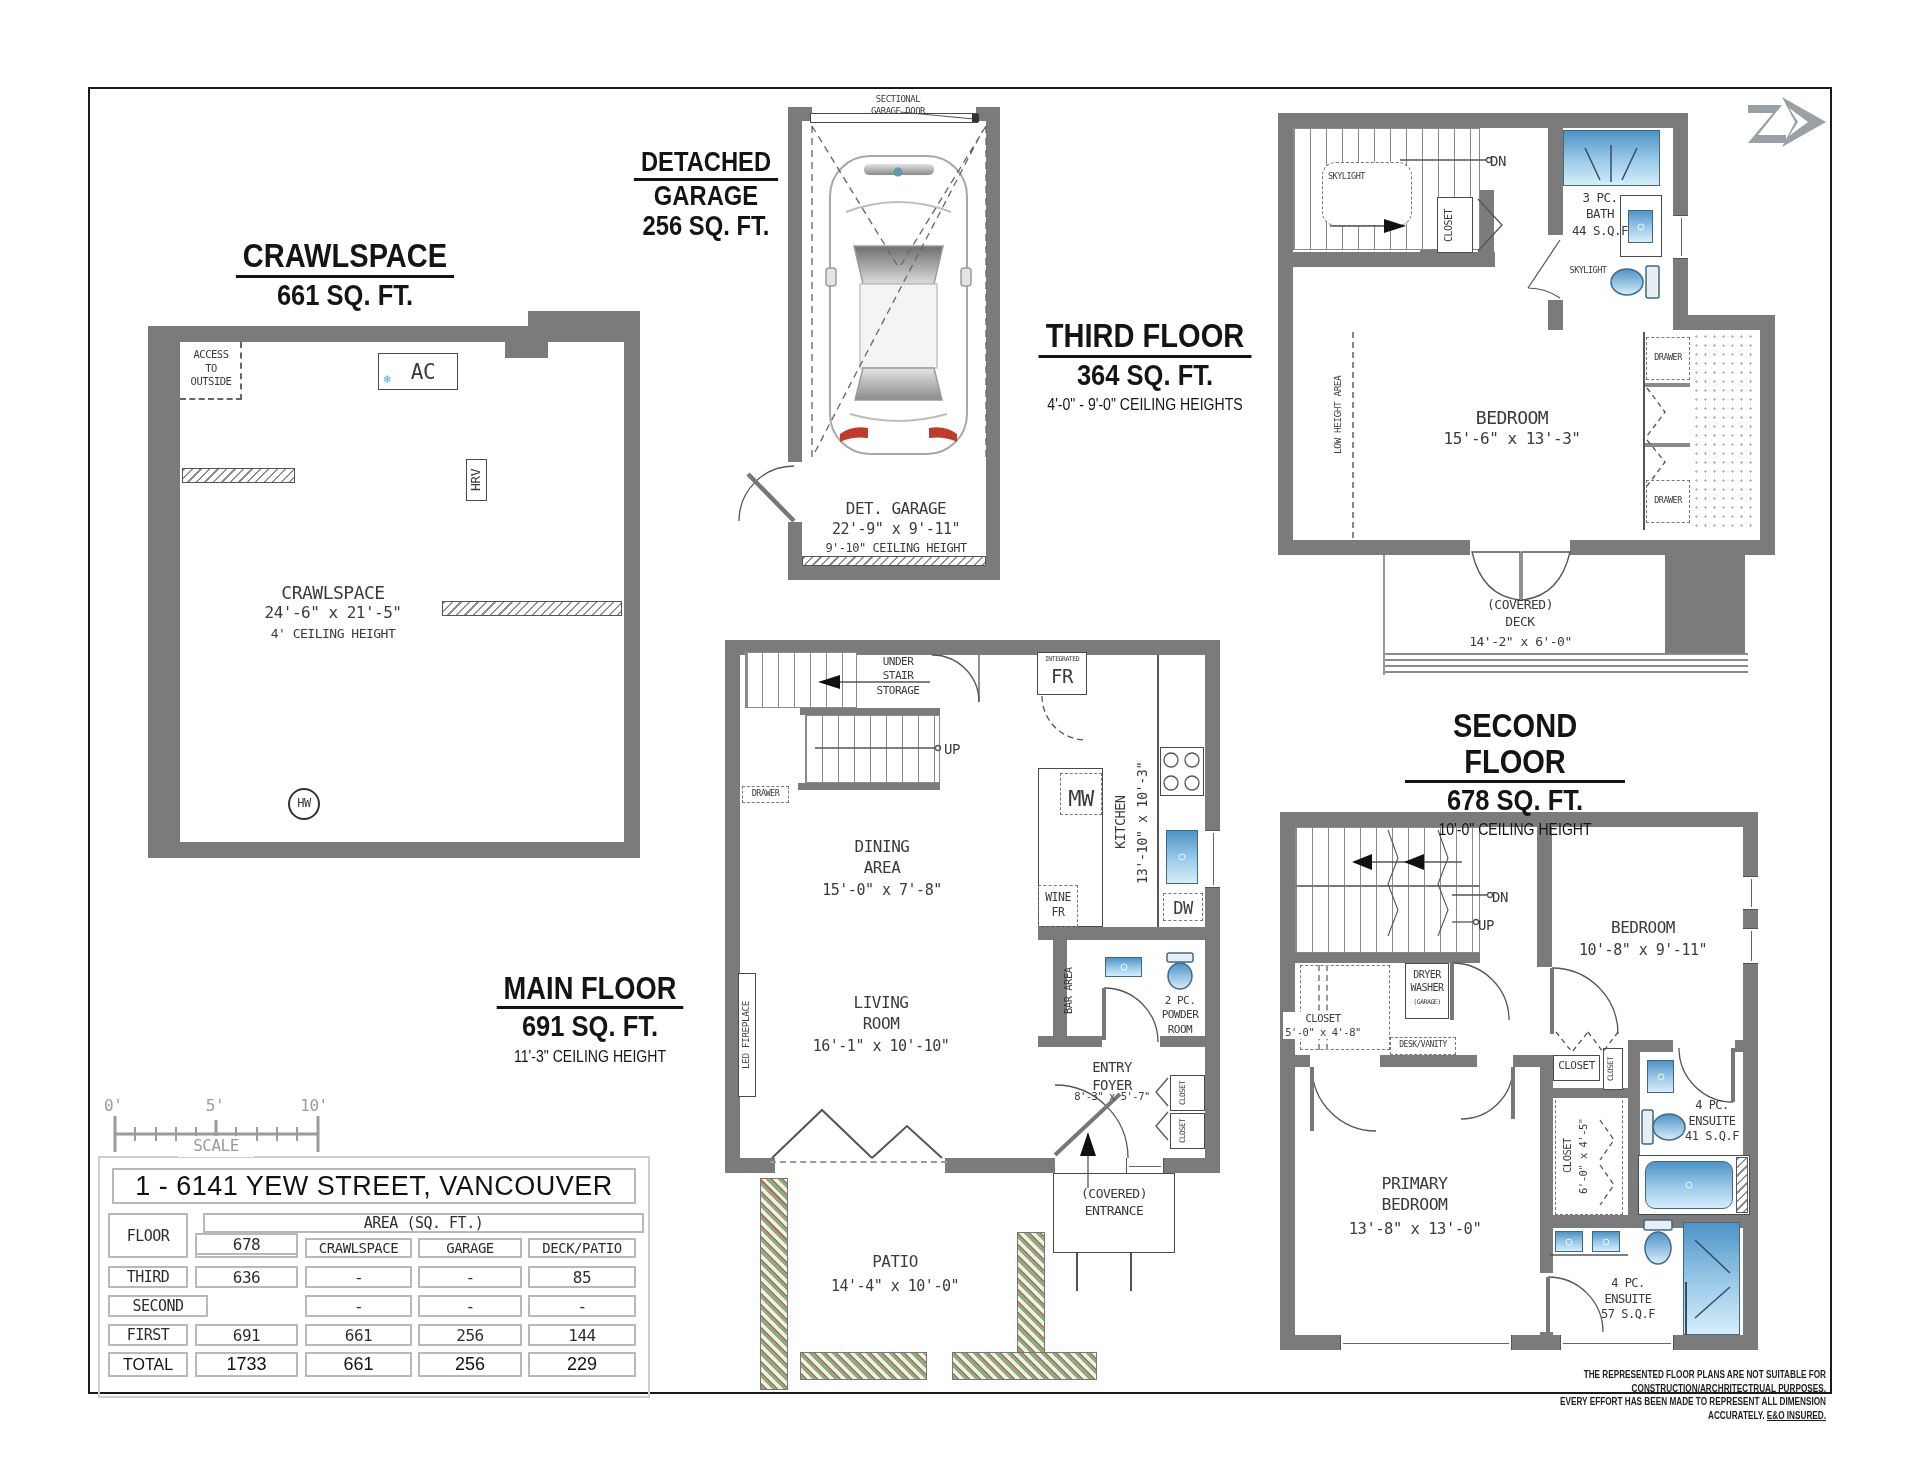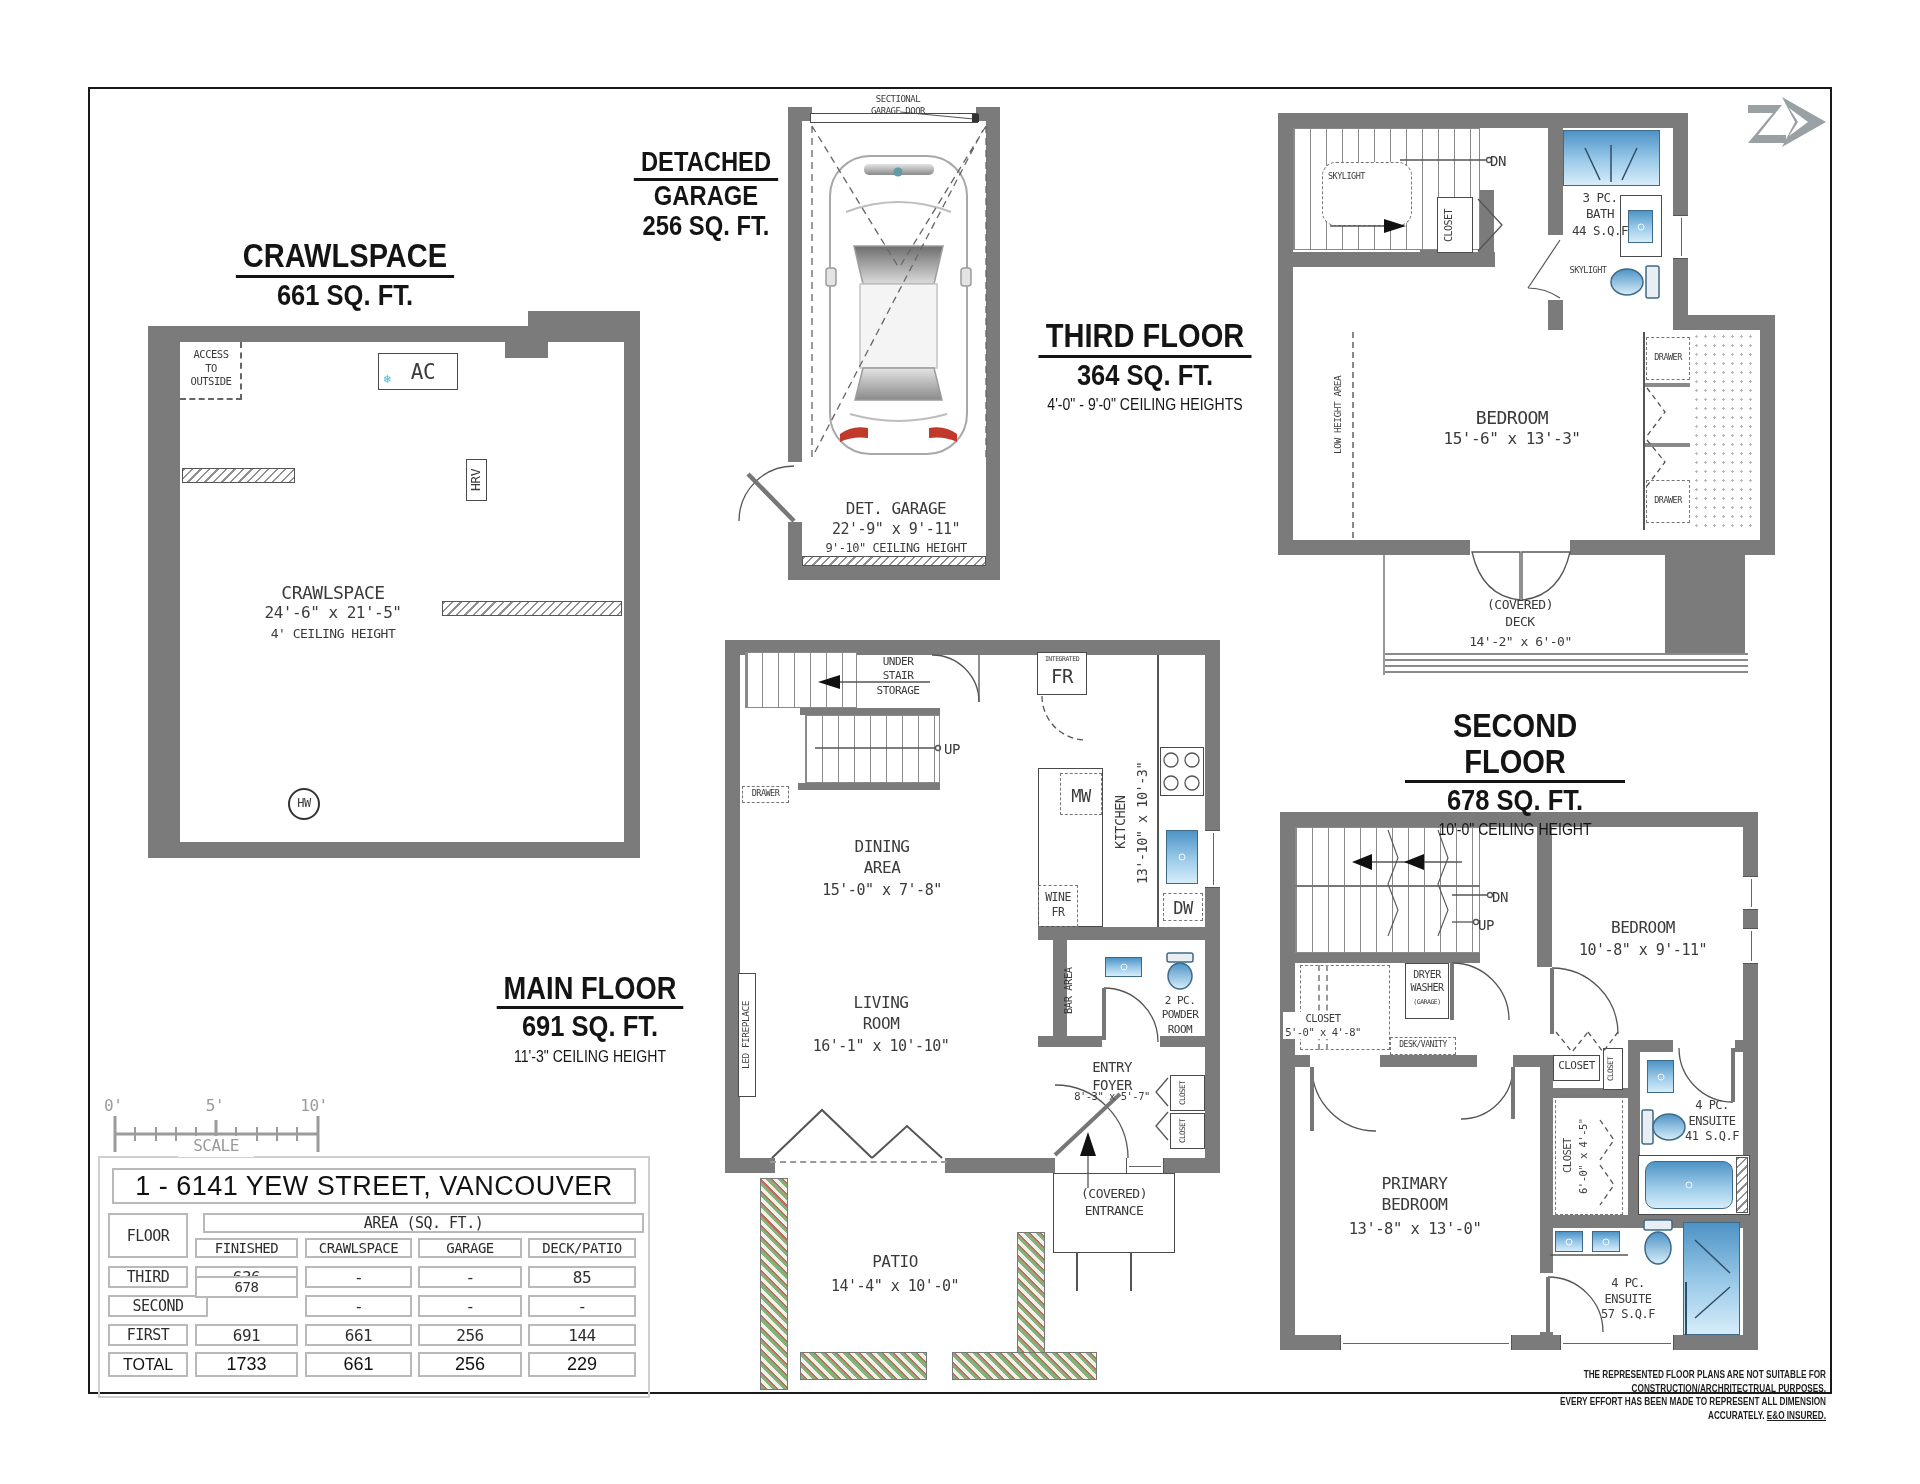--- a/index.html
+++ b/index.html
@@ -195,21 +195,21 @@
     <div class="dash" style="left:742px;top:786px;width:47px;height:17px"></div>
     <div class="lbl" style="left:742px;top:788px;width:47px;font-size:8.5px">DRAWER</div>
 
     <div class="box" style="left:1037px;top:652px;width:50px;height:43px"></div>
     <div class="lbl" style="left:1037px;top:655px;width:50px;font-size:6.5px">INTEGRATED</div>
     <div class="lbl" style="left:1037px;top:664px;width:50px;font-size:19px">FR</div>
     <div class="a" style="left:1157px;top:655px;width:2px;height:272px;background:#555;z-index:2"></div>
     <div class="box" style="left:1160px;top:747px;width:44px;height:49px"></div>
     <div class="box" style="left:1038px;top:768px;width:65px;height:159px;border-width:1.2px"></div>
     <div class="dash" style="left:1060px;top:773px;width:42px;height:42px"></div>
-    <div class="lbl" style="left:1060px;top:785px;width:42px;font-size:17px">MW</div>
+    <div class="lbl" style="left:1060px;top:785px;width:42px;font-size:22px">MW</div>
     <div class="lbl v" style="left:1110px;top:745px;width:44px;height:155px;font-size:13.5px;line-height:1.6">KITCHEN
 13'-10" x 10'-3"</div>
     <div class="dash" style="left:1038px;top:885px;width:40px;height:42px"></div>
     <div class="lbl" style="left:1038px;top:890px;width:40px;font-size:11.5px">WINE
 FR</div>
     <div class="blue drain" style="left:1166px;top:830px;width:32px;height:54px"></div>
     <div class="dash" style="left:1163px;top:893px;width:40px;height:28px;background:#fff"></div>
     <div class="lbl" style="left:1163px;top:897px;width:40px;font-size:17px">DW</div>
     <div class="lbl" style="left:822px;top:837px;width:120px;font-size:16px">DINING
 AREA</div>
@@ -475,21 +475,21 @@
     <div class="cell" style="left:418px;top:1238px;width:104px;height:20px;font-size:14px">GARAGE</div>
     <div class="cell" style="left:528px;top:1238px;width:108px;height:20px;font-size:14px">DECK/PATIO</div>
 
     <div class="cell" style="left:108px;top:1266px;width:80px;height:22px;font-size:15px">THIRD</div>
     <div class="cell" style="left:195px;top:1266px;width:103px;height:22px;font-size:16px">636</div>
     <div class="cell" style="left:305px;top:1266px;width:107px;height:22px;font-size:16px">-</div>
     <div class="cell" style="left:418px;top:1266px;width:104px;height:22px;font-size:16px">-</div>
     <div class="cell" style="left:528px;top:1266px;width:108px;height:22px;font-size:16px">85</div>
 
     <div class="cell" style="left:108px;top:1295px;width:100px;height:22px;font-size:15px">SECOND</div>
-    <div class="cell" style="left:195px;top:1276px;width:103px;height:22px;font-size:14px">678</div>
+    <div class="cell" style="left:195px;top:1233px;width:103px;height:22px;font-size:16px">678</div>
     <div class="cell" style="left:305px;top:1295px;width:107px;height:22px;font-size:16px">-</div>
     <div class="cell" style="left:418px;top:1295px;width:104px;height:22px;font-size:16px">-</div>
     <div class="cell" style="left:528px;top:1295px;width:108px;height:22px;font-size:16px">-</div>
 
     <div class="cell" style="left:108px;top:1324px;width:80px;height:22px;font-size:15px">FIRST</div>
     <div class="cell" style="left:195px;top:1324px;width:103px;height:22px;font-size:16px">691</div>
     <div class="cell" style="left:305px;top:1324px;width:107px;height:22px;font-size:16px">661</div>
     <div class="cell" style="left:418px;top:1324px;width:104px;height:22px;font-size:16px">256</div>
     <div class="cell" style="left:528px;top:1324px;width:108px;height:22px;font-size:16px">144</div>
 

